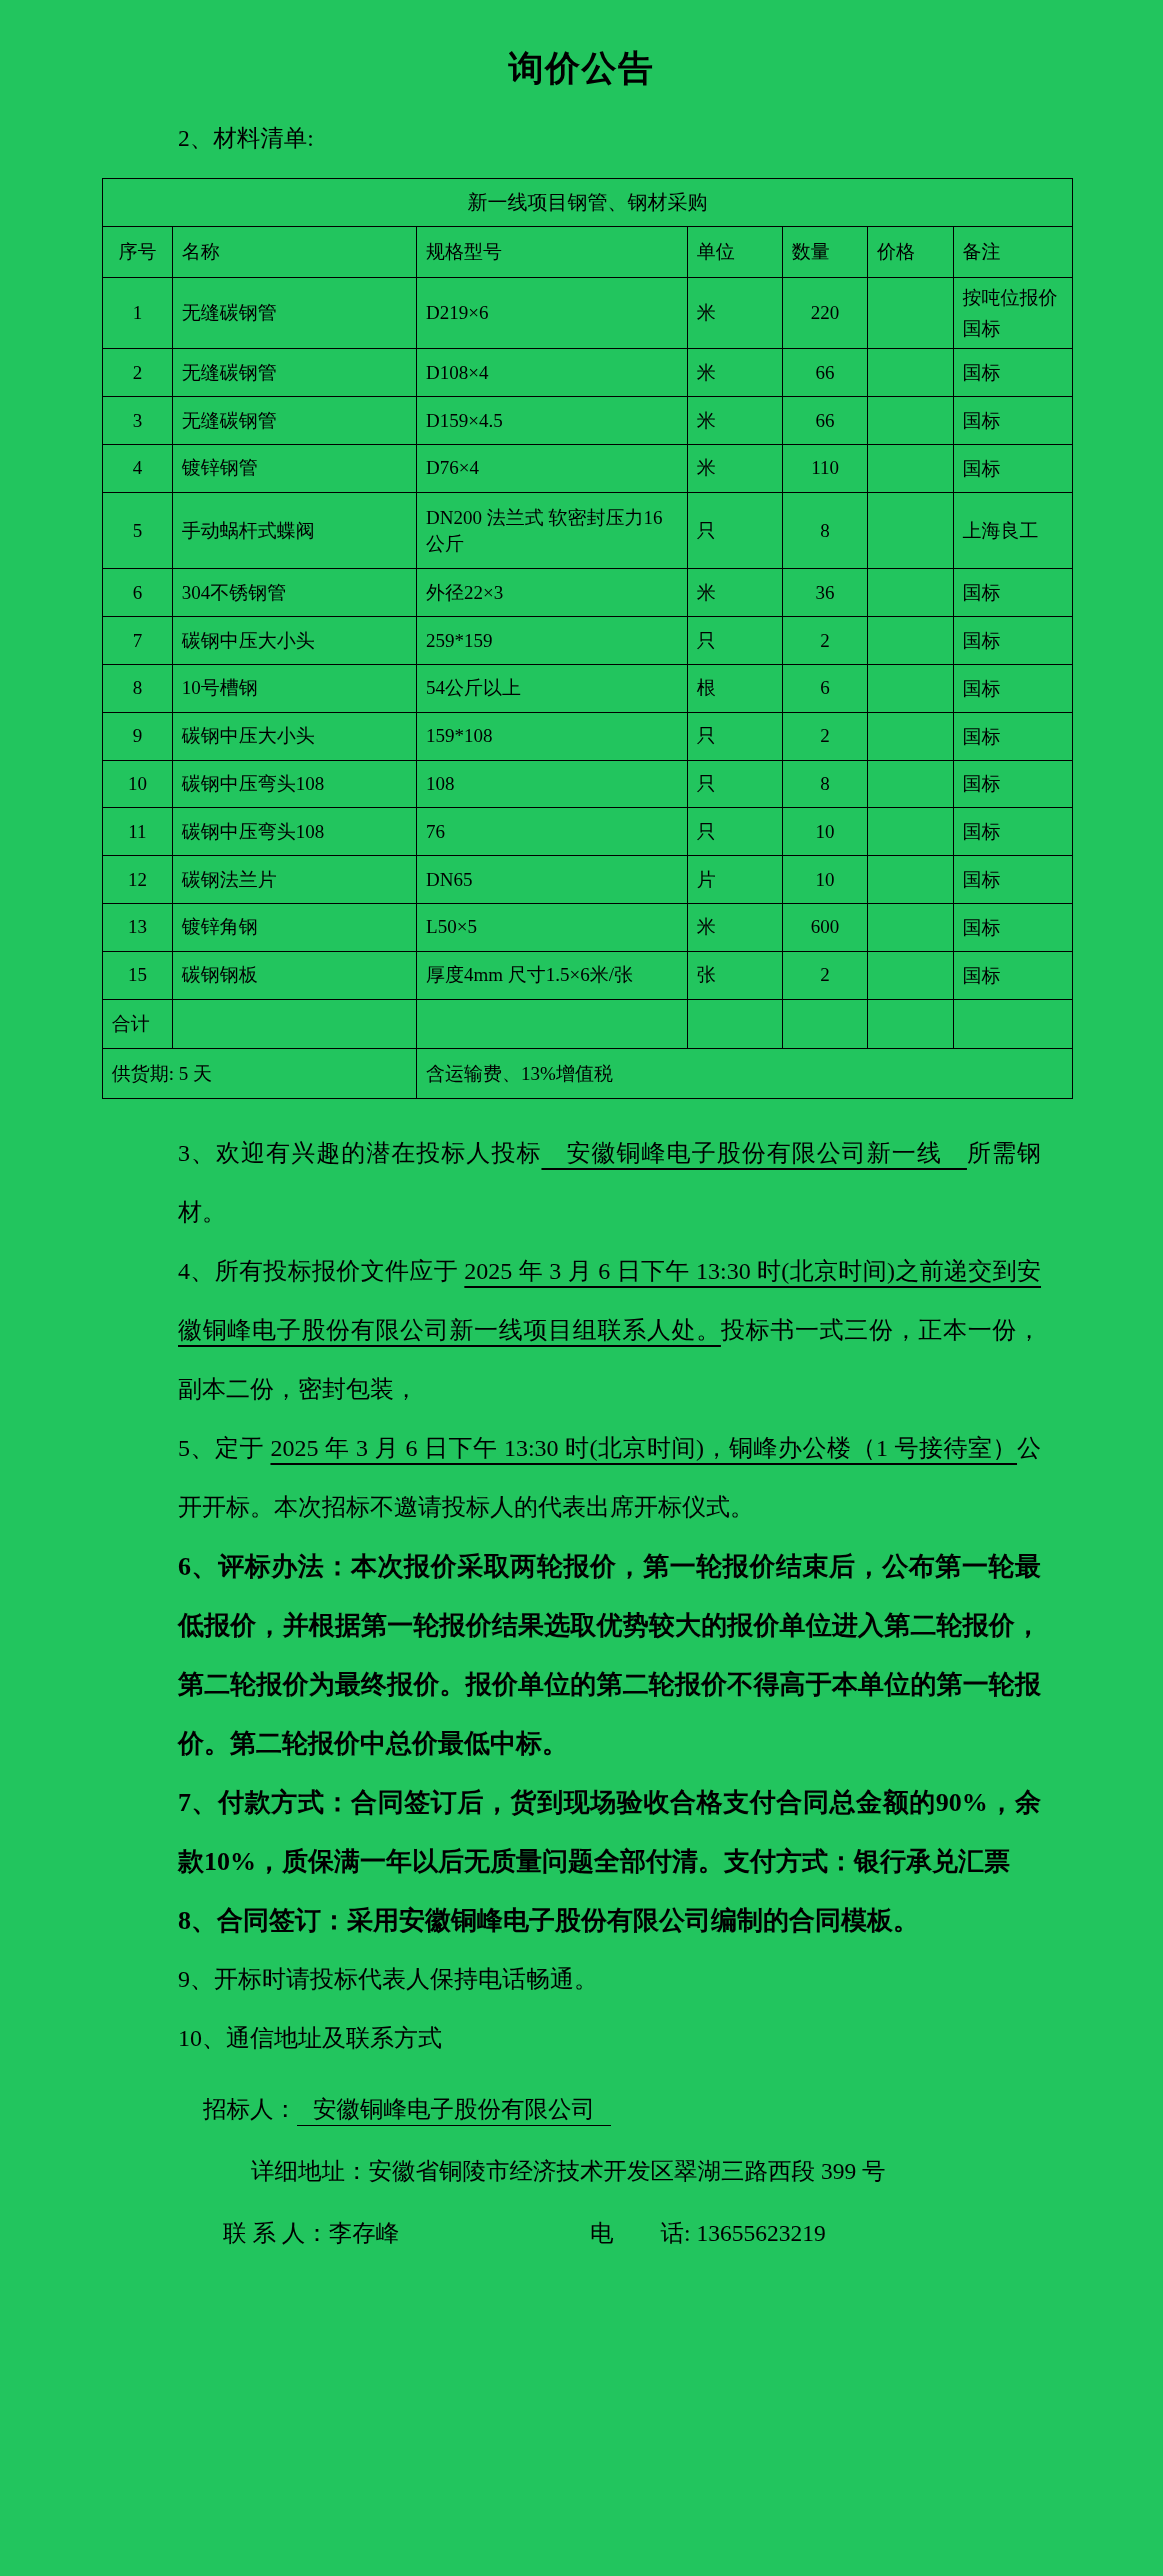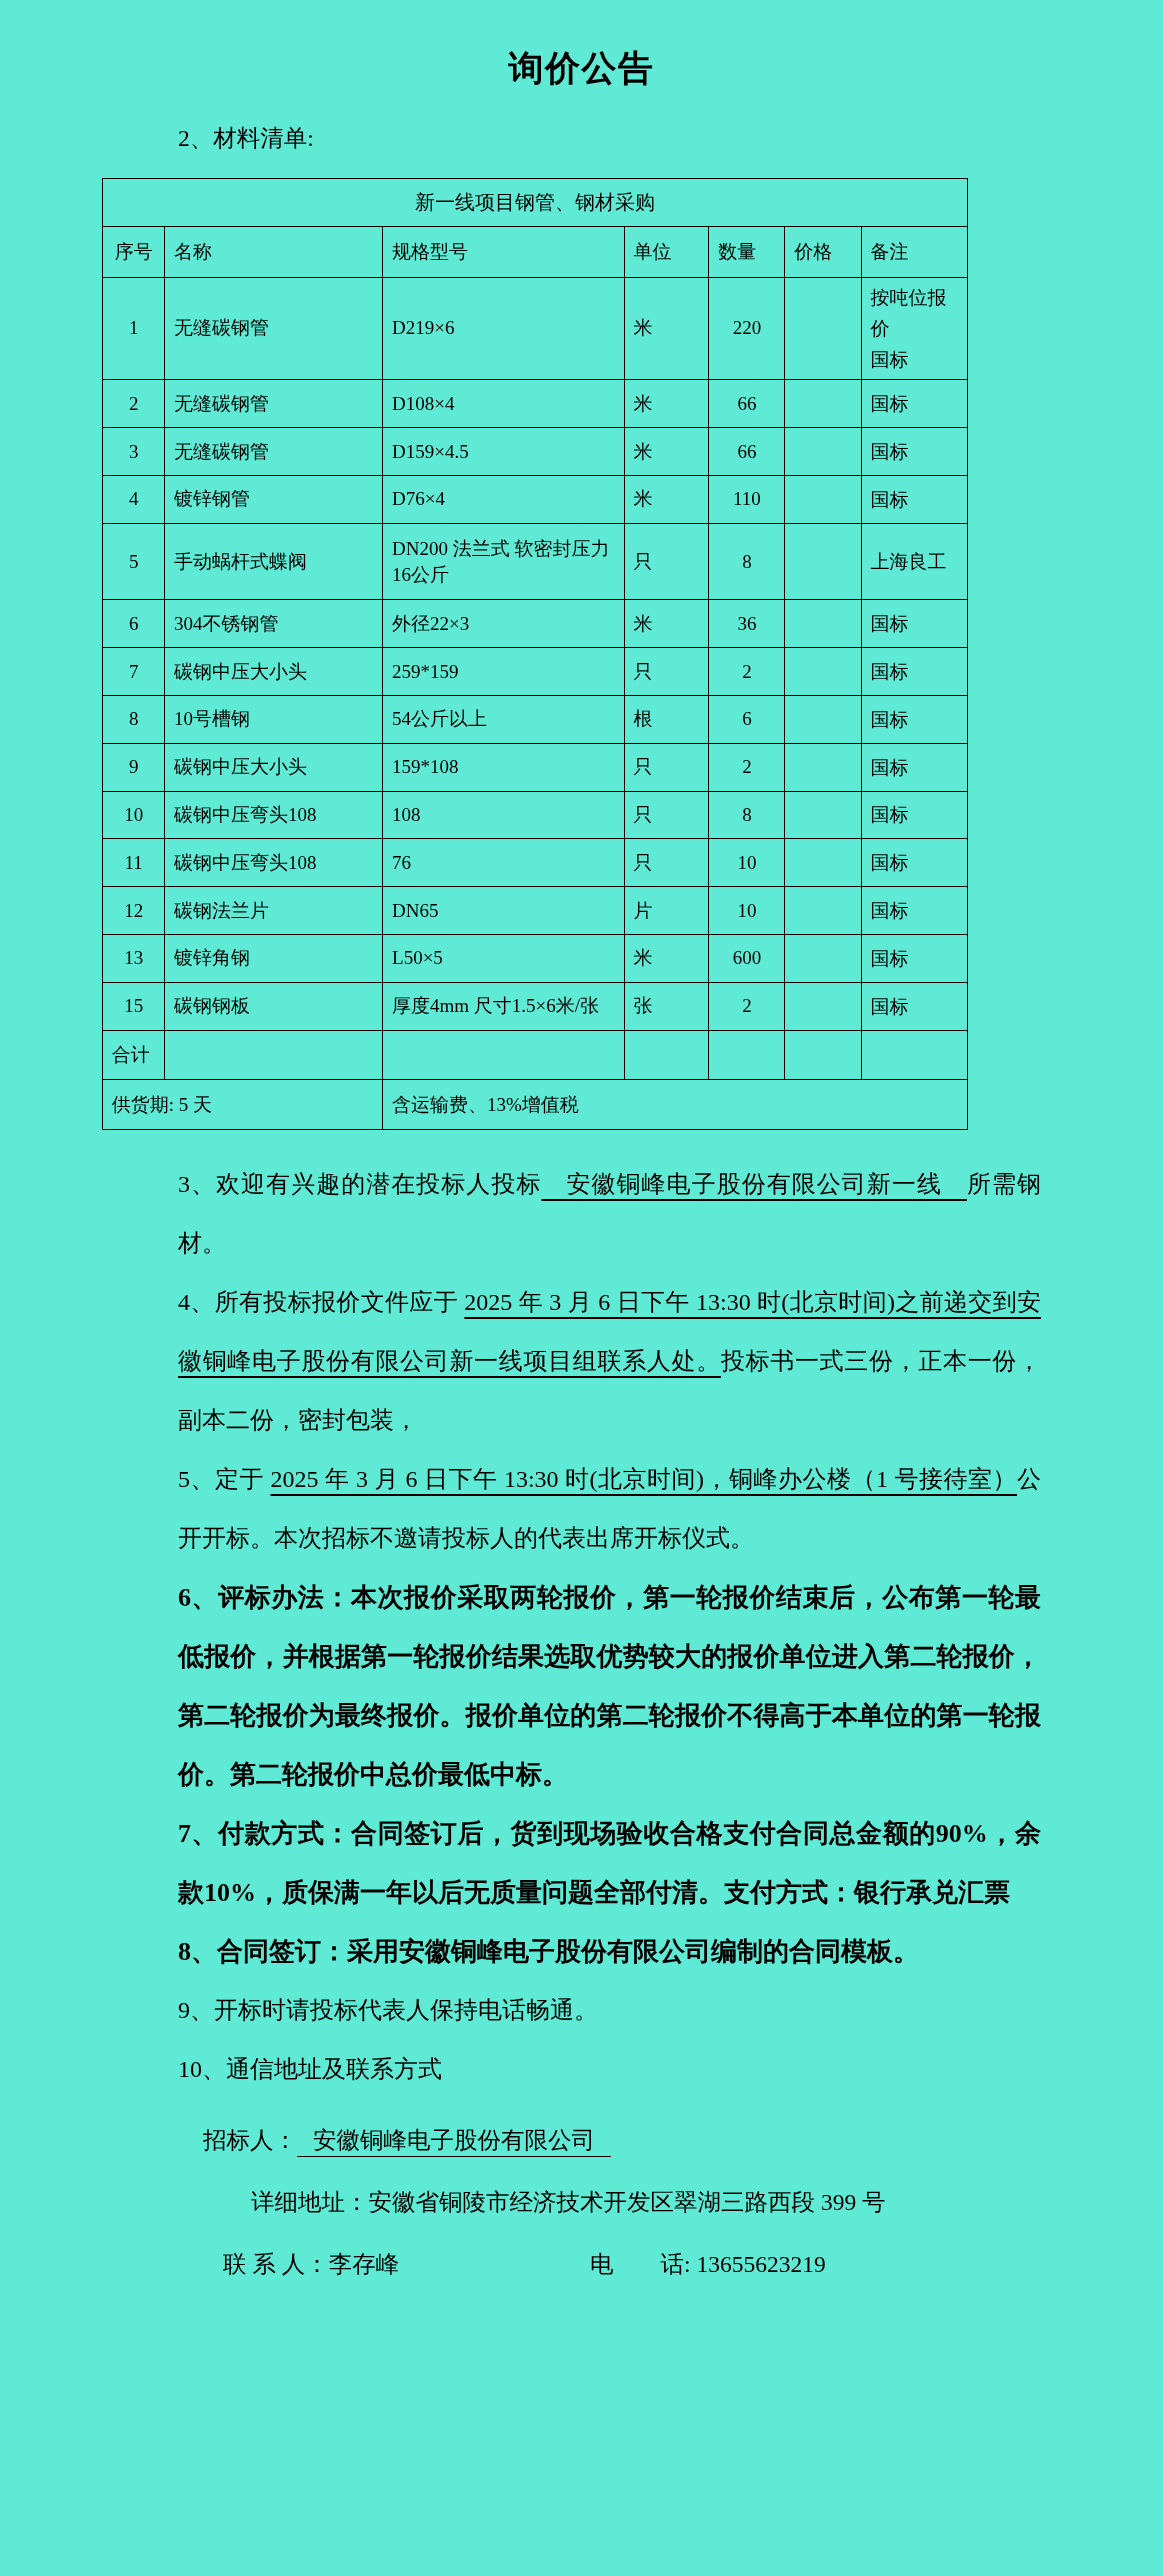--- a/index.html
+++ b/index.html
@@ -1,20 +1,20 @@
 <!DOCTYPE html>
 <html style="font-size:11.7px"><head>
 <meta charset="utf-8">
 <style>
   html,body{margin:0;padding:0;background:#ffffff;}
   .page{
     position:relative;
     width:1163px;
     min-height:2576px;
-    background:#5eead4;
+    background:#22c55e;
     color:#000000;
     font-family:"Liberation Serif","DejaVu Serif",serif;
     box-sizing:border-box;
     padding-top:45px;
   }
   
   .doc-title{
     margin:0 0 29px 0;
     text-align:center;
     font-size:35px;
@@ -26,21 +26,21 @@
   .intro-para{
     margin:0 0 19px 0;
     padding-left:178px;
     padding-right:122px;
     font-size:23.5px;
     line-height:35px;
   }
   
   .materials-table{
     margin:22px 0 0 102px;
-    width:866px;
+    width:971px;
     border-collapse:collapse;
     table-layout:fixed;
     font-size:19px;
     font-weight:400;
   }
   .materials-table th,.materials-table td{
     border:1.5px solid #000;
     padding:4.4px 8.8px;
     vertical-align:middle;
     font-weight:400;

